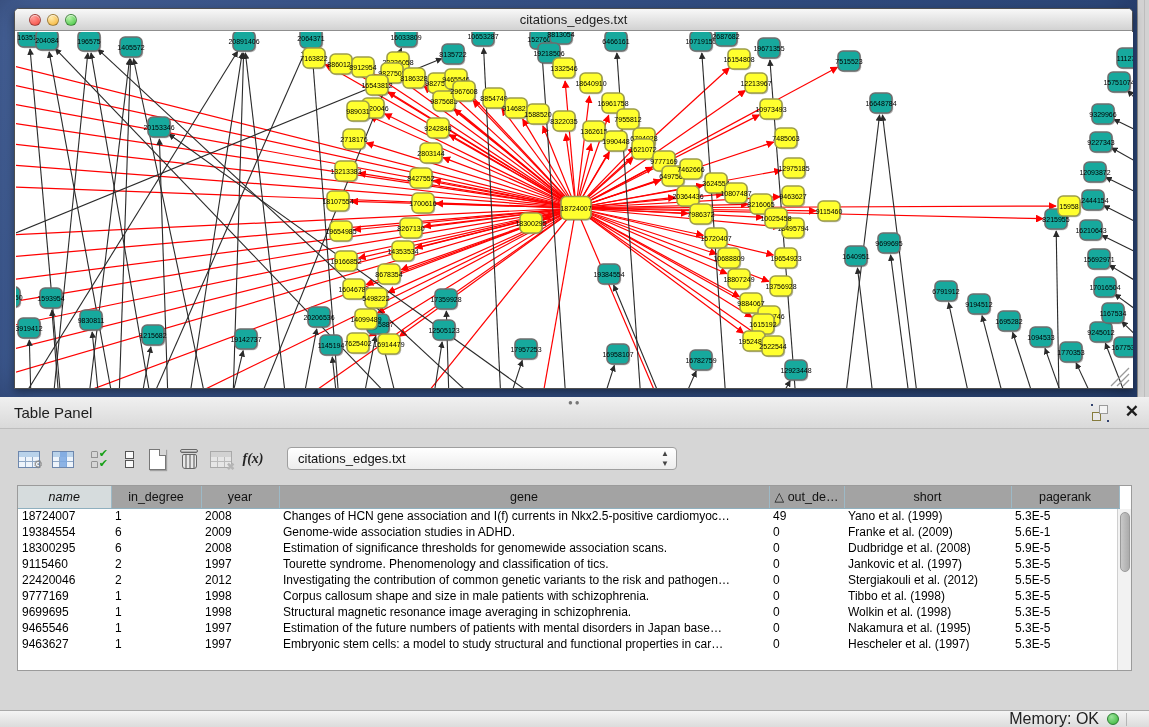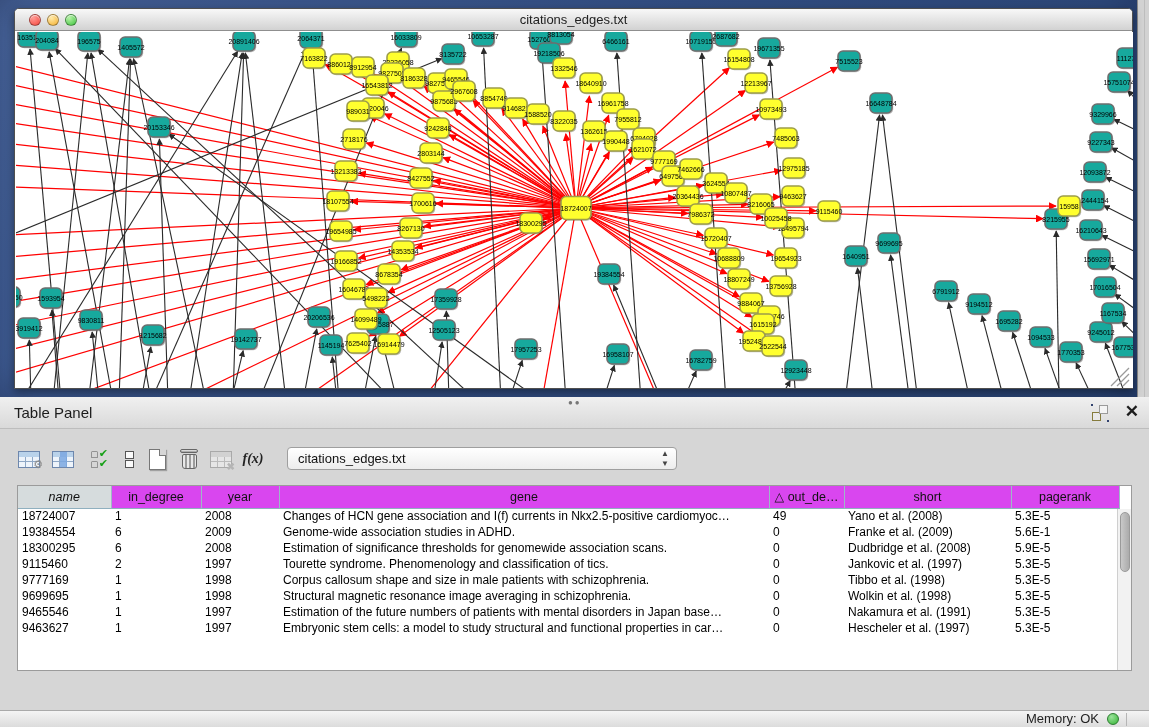--- a/index.html
+++ b/index.html
@@ -46,39 +46,39 @@
   .tb-btn { position:absolute; top:17px; width:26px; height:26px; display:flex; align-items:center; justify-content:center; }
   .fx { font-family:"Liberation Serif", serif; font-style:italic; font-weight:bold; font-size:14px; color:#222; }
   .combo { position:absolute; left:287px; top:18px; width:390px; height:23px;
     background:linear-gradient(#ffffff,#ededed); border:1px solid #9f9f9f; border-radius:4px;
     font-size:13px; color:#111; line-height:21px; padding-left:10px; }
   .combo .steppers { position:absolute; right:7px; top:1px; font-size:8px; line-height:10px; color:#444; text-align:center; }
 
   .table-wrap { position:absolute; left:17px; top:88px; width:1115px; height:186px;
     background:#fff; border:1px solid #9b9b9b; overflow:hidden; }
   table.cy { border-collapse:collapse; table-layout:fixed; width:1101px; }
-  table.cy th { height:22px; background:#d946ef; border-right:1px solid #9db9c6; border-bottom:1px solid #8fb0bf;
+  table.cy th { height:22px; background:#a3a3a3; border-right:1px solid #9db9c6; border-bottom:1px solid #8fb0bf;
     font-weight:normal; font-size:12.5px; color:#111; text-align:center; overflow:hidden; white-space:nowrap; }
   table.cy th.first { background:#d6dcdd;font-style:italic; }
   table.cy td { height:16px; font-size:12px; color:#000; padding:0 4px; white-space:nowrap; overflow:hidden; }
   .vscroll { position:absolute; right:0; top:23px; bottom:0; width:14px; background:#f2f2f2; border-left:1px solid #cfcfcf; }
   .vscroll .thumb { position:absolute; left:1.5px; top:3px; width:10px; height:60px; border-radius:6px;
     background:linear-gradient(90deg,#c9c9c9,#ababab); border:1px solid #9a9a9a; }
 
   .tabs { position:absolute; left:50%; top:278px; transform:translateX(-50%); display:flex;
     border:1px solid #a9a9a9; border-radius:5px; overflow:hidden; background:#fcfcfc;
     box-shadow:0 1px 0 rgba(255,255,255,.7); }
   .tab { height:20px; line-height:20px; padding:0 15px; font-size:12.5px; color:#111;
     border-right:1px solid #c6c6c6; background:linear-gradient(#ffffff,#f1f1f1); }
   .tab:last-child { border-right:none; }
   .tab.selected { background:linear-gradient(#909090,#6e6e6e); color:#e9e9e9; border-right:1px solid #5f5f5f; }
 
   .status-bar { position:absolute; left:0; top:710px; width:1149px; height:17px;
     background:linear-gradient(#f4f4f4,#dcdcdc); border-top:1px solid #a9a9a9; }
-  .mem { position:absolute; right:50px; top:0; font-size:13px; line-height:16px; color:#222; }
+  .mem { position:absolute; right:50px; top:0; font-size:16px; line-height:16px; color:#222; }
   .mem-dot { position:absolute; right:30px; top:2px; width:12px; height:12px; border-radius:50%;
     border:1px solid #2e7d32; background:radial-gradient(circle at 35% 30%, #9be29b, #35b535); }
   .sb-sep { position:absolute; right:22px; top:2px; width:1px; height:13px; background:#b5b5b5; }
 
   
   .mini-table { width:22px; height:17px; border:1px solid #6d87ad; background:
      linear-gradient(#b9d2ea,#b9d2ea) 0 0/22px 5px no-repeat,
      repeating-linear-gradient(90deg,transparent 0 6px,#8fa8c6 6px 7px),
      repeating-linear-gradient(0deg,transparent 0 5px,#8fa8c6 5px 6px), #eef4fb; position:relative; }
   .mini-table.col:after { content:""; position:absolute; left:7px; top:0; width:7px; height:15px; background:#7aa7e0; opacity:.85; }
@@ -999,21 +999,21 @@
               <th>pagerank</th>
             </tr>
           </thead>
         <tbody>
             <tr>
               <td>18724007</td>
               <td>1</td>
               <td>2008</td>
               <td>Changes of HCN gene association and I(f) currents in Nkx2.5-positive cardiomyoc…</td>
               <td>49</td>
-              <td>Yano et al. (2008)</td>
+              <td>Yano et al. (1999)</td>
               <td>5.3E-5</td>
             </tr>
             <tr>
               <td>19384554</td>
               <td>6</td>
               <td>2009</td>
               <td>Genome-wide association studies in ADHD.</td>
               <td>0</td>
               <td>Franke et al. (2009)</td>
               <td>5.6E-1</td>
@@ -1030,20 +1030,29 @@
             <tr>
               <td>9115460</td>
               <td>2</td>
               <td>1997</td>
               <td>Tourette syndrome. Phenomenology and classification of tics.</td>
               <td>0</td>
               <td>Jankovic et al. (1997)</td>
               <td>5.3E-5</td>
             </tr>
             <tr>
+              <td>22420046</td>
+              <td>2</td>
+              <td>2012</td>
+              <td>Investigating the contribution of common genetic variants to the risk and pathogen…</td>
+              <td>0</td>
+              <td>Stergiakouli et al. (2012)</td>
+              <td>5.5E-5</td>
+            </tr>
+            <tr>
               <td>9777169</td>
               <td>1</td>
               <td>1998</td>
               <td>Corpus callosum shape and size in male patients with schizophrenia.</td>
               <td>0</td>
               <td>Tibbo et al. (1998)</td>
               <td>5.3E-5</td>
             </tr>
             <tr>
               <td>9699695</td>
@@ -1053,21 +1062,21 @@
               <td>0</td>
               <td>Wolkin et al. (1998)</td>
               <td>5.3E-5</td>
             </tr>
             <tr>
               <td>9465546</td>
               <td>1</td>
               <td>1997</td>
               <td>Estimation of the future numbers of patients with mental disorders in Japan base…</td>
               <td>0</td>
-              <td>Nakamura et al. (1991)</td>
+              <td>Nakamura et al. (1995)</td>
               <td>5.3E-5</td>
             </tr>
             <tr>
               <td>9463627</td>
               <td>1</td>
               <td>1997</td>
               <td>Embryonic stem cells: a model to study structural and functional properties in car…</td>
               <td>0</td>
               <td>Hescheler et al. (1997)</td>
               <td>5.3E-5</td>

